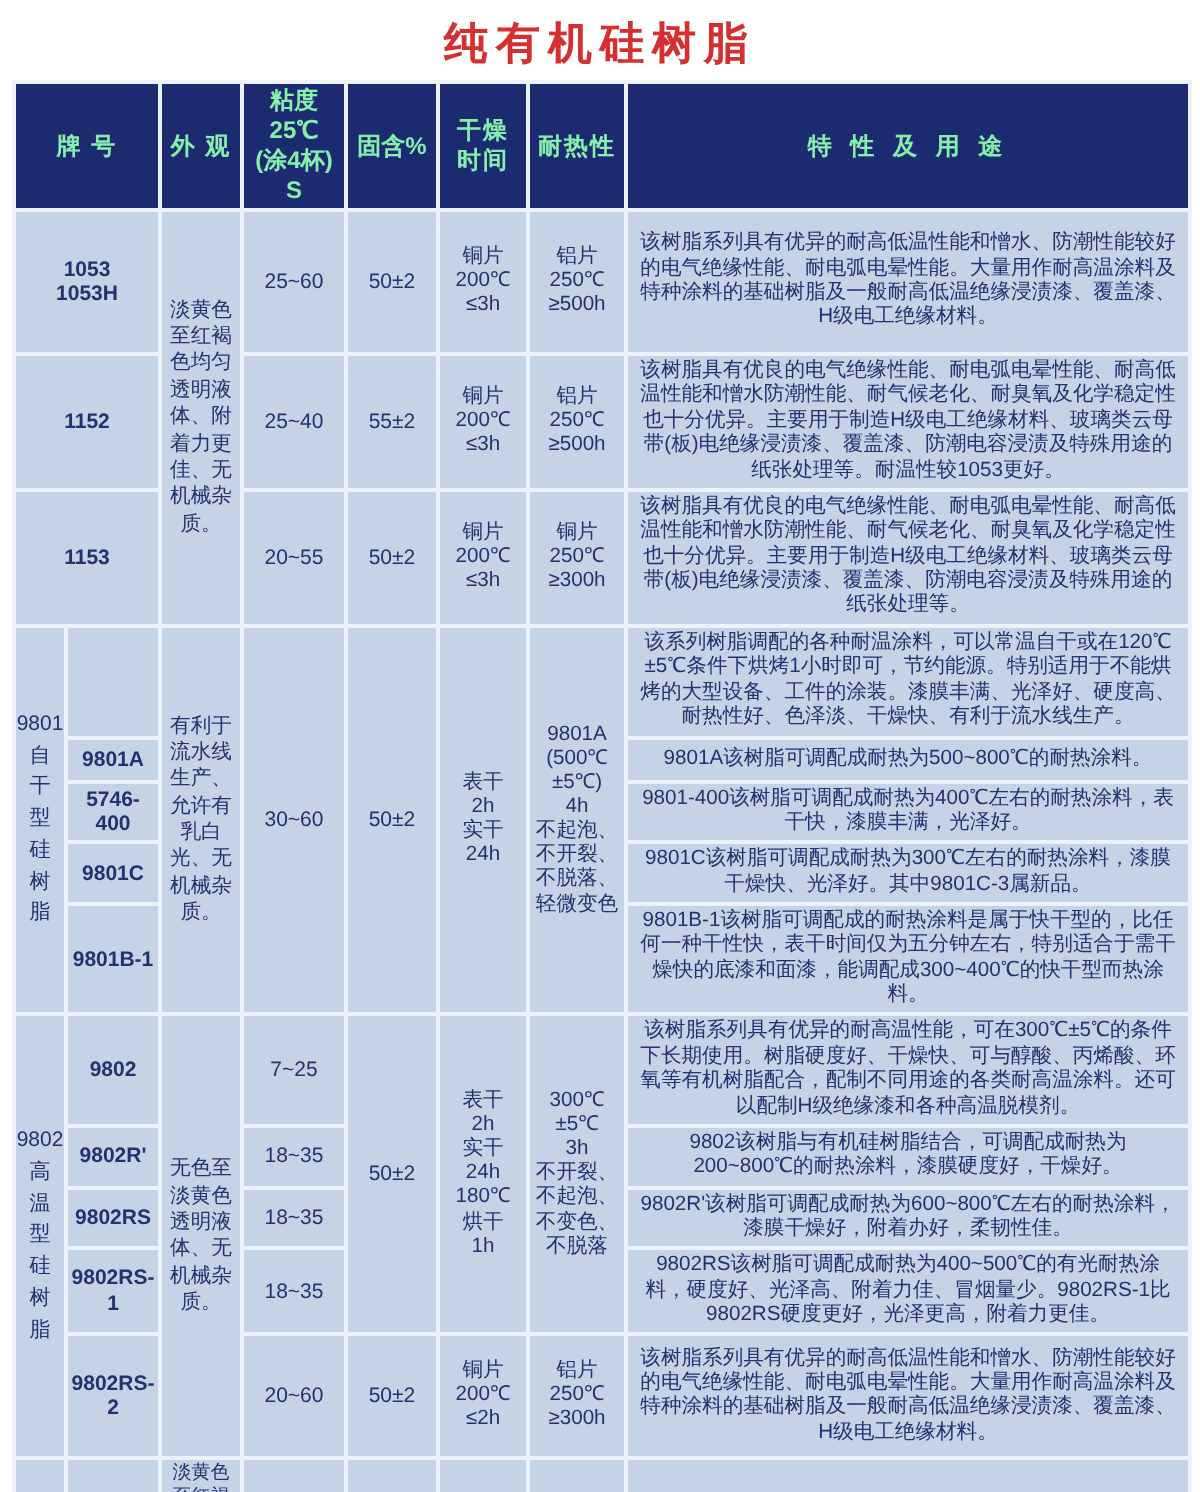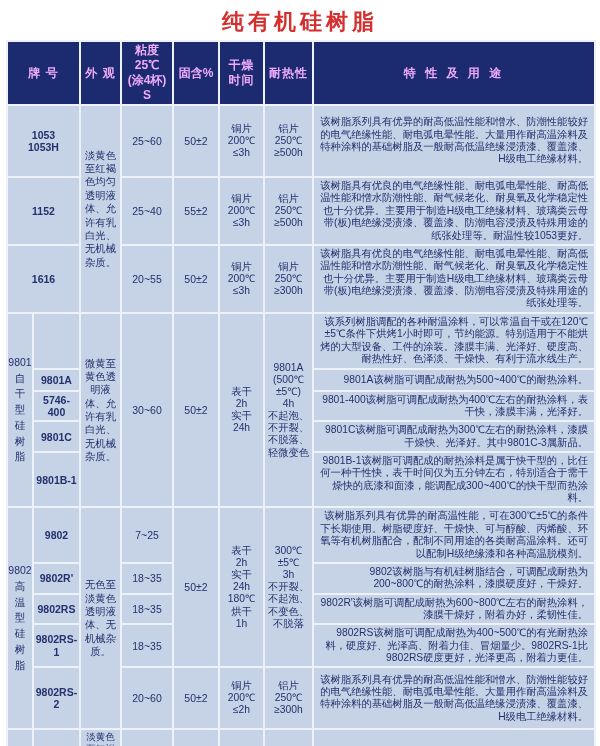--- a/index.html
+++ b/index.html
@@ -33,28 +33,28 @@
     line-height:1.18;
     text-align:center;
     vertical-align:middle;
     padding:1px;
     white-space:pre-line;
     overflow:hidden;
     word-break:break-word;
   }
   .spec th {
     background:#1c2a70;
-    color:#f0abfc;
+    color:#86efac;
     font-size:12px;
     font-weight:bold;
     line-height:1.25;
     letter-spacing:1px;
   }
   .spec td.desc {
-    text-align:right;
+    text-align:center;
     padding:2px 6px;
     font-size:10.3px;
     line-height:1.2;
   }
   .spec td.seclabel {
     font-size:10.5px;
     line-height:1.5;
     padding:0;
   }
   .spec td.brand { font-size:10.5px;font-weight:bold; }
@@ -88,21 +88,21 @@
     <th style="letter-spacing:0">固含%</th>
     <th>干燥
 时间</th>
     <th>耐热性</th>
     <th style="letter-spacing:3px">特 性 及 用 途</th>
   </tr>
 
   <tr style="height:72px">
     <td colspan="2" class="brand">1053
 1053H</td>
-    <td rowspan="3" class="appear">淡黄色至红褐色均匀透明液体、允许有乳白光、无机械杂质。</td>
+    <td rowspan="3" class="appear">淡黄色至红褐色均匀透明液体、附着力更佳、无机械杂质。</td>
     <td>25~60</td>
     <td>50±2</td>
     <td class="small">铜片
 200℃
 ≤3h</td>
     <td class="small">铝片
 250℃
 ≥500h</td>
     <td class="desc">该树脂系列具有优异的耐高低温性能和憎水、防潮性能较好的电气绝缘性能、耐电弧电晕性能。大量用作耐高温涂料及特种涂料的基础树脂及一般耐高低温绝缘浸渍漆、覆盖漆、H级电工绝缘材料。</td>
   </tr>
@@ -112,61 +112,61 @@
     <td>55±2</td>
     <td class="small">铜片
 200℃
 ≤3h</td>
     <td class="small">铝片
 250℃
 ≥500h</td>
     <td class="desc">该树脂具有优良的电气绝缘性能、耐电弧电晕性能、耐高低温性能和憎水防潮性能、耐气候老化、耐臭氧及化学稳定性也十分优异。主要用于制造H级电工绝缘材料、玻璃类云母带(板)电绝缘浸渍漆、覆盖漆、防潮电容浸渍及特殊用途的纸张处理等。耐温性较1053更好。</td>
   </tr>
   <tr style="height:52px">
-    <td colspan="2" class="brand">1616</td>
+    <td colspan="2" class="brand">1153</td>
     <td>20~55</td>
     <td>50±2</td>
     <td class="small">铜片
 200℃
 ≤3h</td>
     <td class="small">铜片
 250℃
 ≥300h</td>
     <td class="desc">该树脂具有优良的电气绝缘性能、耐电弧电晕性能、耐高低温性能和憎水防潮性能、耐气候老化、耐臭氧及化学稳定性也十分优异。主要用于制造H级电工绝缘材料、玻璃类云母带(板)电绝缘浸渍漆、覆盖漆、防潮电容浸渍及特殊用途的纸张处理等。</td>
   </tr>
 
   <tr style="height:56px">
     <td rowspan="5" class="seclabel">9801
 自
 干
 型
 硅
 树
 脂</td>
     <td class="brand"></td>
-    <td rowspan="5" class="appear">微黄至黄色透明液体、允许有乳白光、无机械杂质。</td>
+    <td rowspan="5" class="appear">有利于流水线生产、允许有乳白光、无机械杂质。</td>
     <td rowspan="5">30~60</td>
     <td rowspan="5">50±2</td>
     <td rowspan="5" class="small">表干
 2h
 实干
 24h</td>
     <td rowspan="5" class="small">9801A
 (500℃
 ±5℃)
 4h
 不起泡、
 不开裂、
 不脱落、
 轻微变色</td>
     <td class="desc">该系列树脂调配的各种耐温涂料，可以常温自干或在120℃±5℃条件下烘烤1小时即可，节约能源。特别适用于不能烘烤的大型设备、工件的涂装。漆膜丰满、光泽好、硬度高、耐热性好、色泽淡、干燥快、有利于流水线生产。</td>
   </tr>
   <tr style="height:22px">
     <td class="brand">9801A</td>
-    <td class="desc">9801A该树脂可调配成耐热为500~400℃的耐热涂料。</td>
+    <td class="desc">9801A该树脂可调配成耐热为500~800℃的耐热涂料。</td>
   </tr>
   <tr style="height:30px">
     <td class="brand">5746-400</td>
     <td class="desc">9801-400该树脂可调配成耐热为400℃左右的耐热涂料，表干快，漆膜丰满，光泽好。</td>
   </tr>
   <tr style="height:27px">
     <td class="brand">9801C</td>
     <td class="desc">9801C该树脂可调配成耐热为300℃左右的耐热涂料，漆膜干燥快、光泽好。其中9801C-3属新品。</td>
   </tr>
   <tr style="height:42px">

